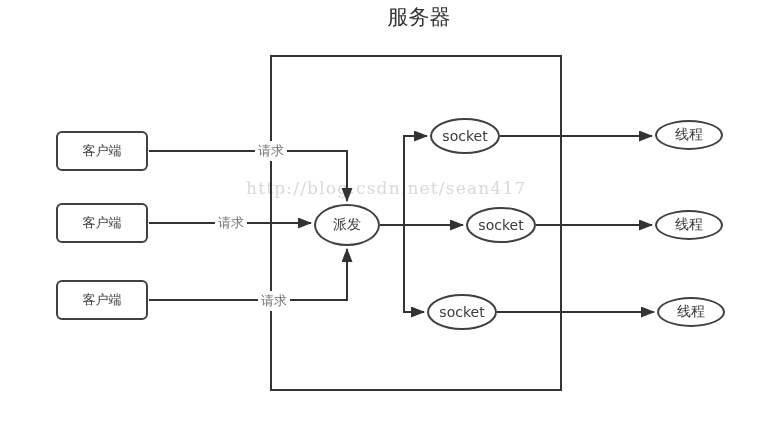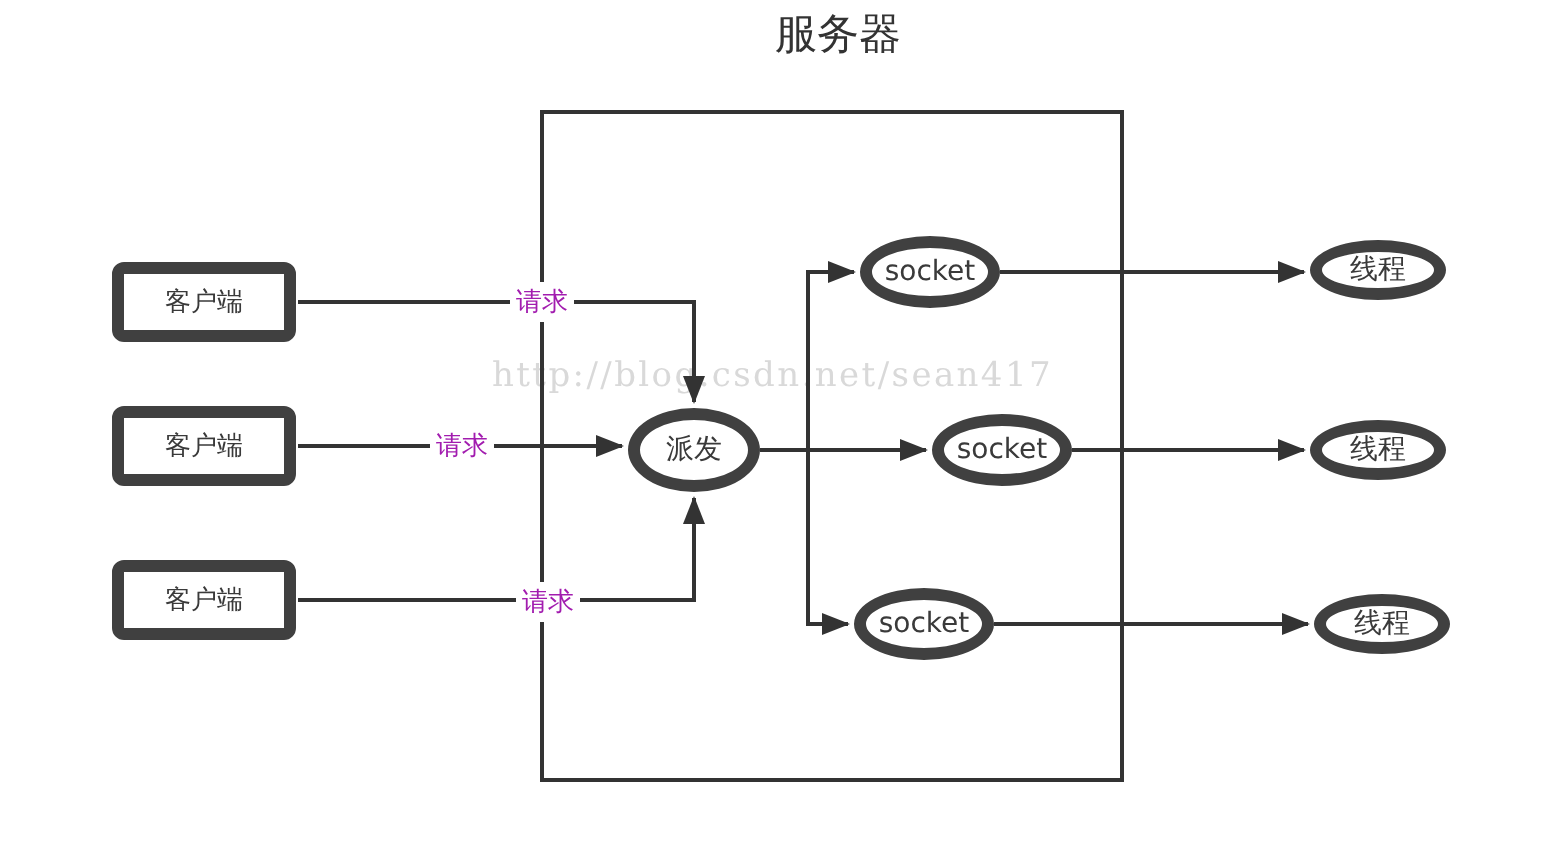--- a/index.html
+++ b/index.html
@@ -10,37 +10,37 @@
   .title{
     position:absolute;left:419px;top:17px;transform:translate(-50%,-50%);
     font-size:21px;color:#333;white-space:nowrap;font-weight:400;
   }
   .server{
     position:absolute;left:270px;top:55px;width:292px;height:336px;
     border:2px solid #333;box-sizing:border-box;background:transparent;z-index:1;
   }
   .wires{position:absolute;left:0;top:0;z-index:2;}
   .node{
-    position:absolute;box-sizing:border-box;border:6px solid #404040;background:#fff;
+    position:absolute;box-sizing:border-box;border:2px solid #404040;background:#fff;
     display:flex;align-items:center;justify-content:center;color:#3a3a3a;z-index:3;
     white-space:nowrap;
   }
   .rectnode{border-radius:6px;font-size:13px;}
   .ellip{border-radius:50%;font-size:14px;}
   .socket{font-size:14px;}
   .client{left:56px;width:92px;height:40px;}
   .c1{top:131px;} .c2{top:203px;} .c3{top:280px;}
   .dispatch{left:314px;top:204px;width:66px;height:42px;}
   .sock{width:70px;height:36px;}
   .s1{left:430px;top:118px;} .s2{left:466px;top:207px;} .s3{left:427px;top:294px;}
   .thread{width:68px;height:30px;}
   .t1{left:655px;top:120px;} .t2{left:655px;top:210px;} .t3{left:657px;top:297px;}
   .reqlabel{
     position:absolute;transform:translate(-50%,-50%);background:#fff;
-    padding:1px 3px;font-size:13px;color:#a21caf;z-index:4;white-space:nowrap;
+    padding:1px 3px;font-size:13px;color:#737373;z-index:4;white-space:nowrap;
   }
   .r1{left:271px;top:151px;} .r2{left:231px;top:223px;} .r3{left:274px;top:301px;}
   .wm{
     position:absolute;color:#d9d9d9;z-index:0;white-space:nowrap;
     font-family:"DejaVu Serif","Liberation Serif",serif;font-size:17px;letter-spacing:1.2px;
   }
   .wm-top{left:246px;top:178px;}
   .wm-bottom{left:432px;top:394px;}
 </style>
 </head>

